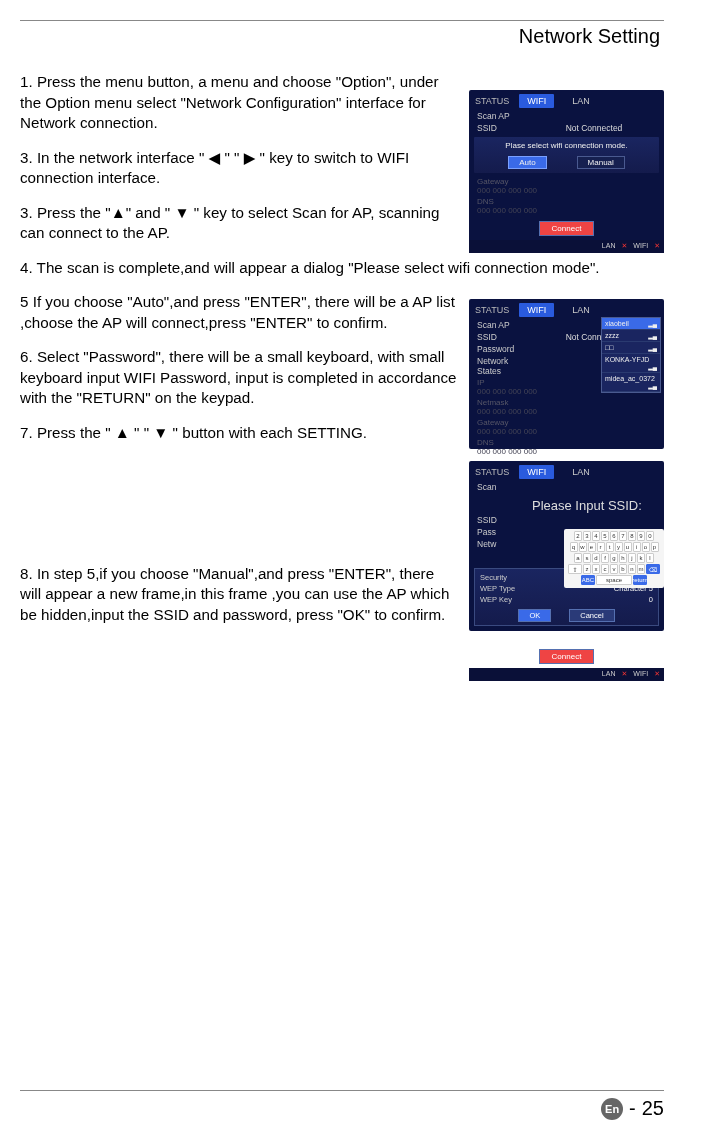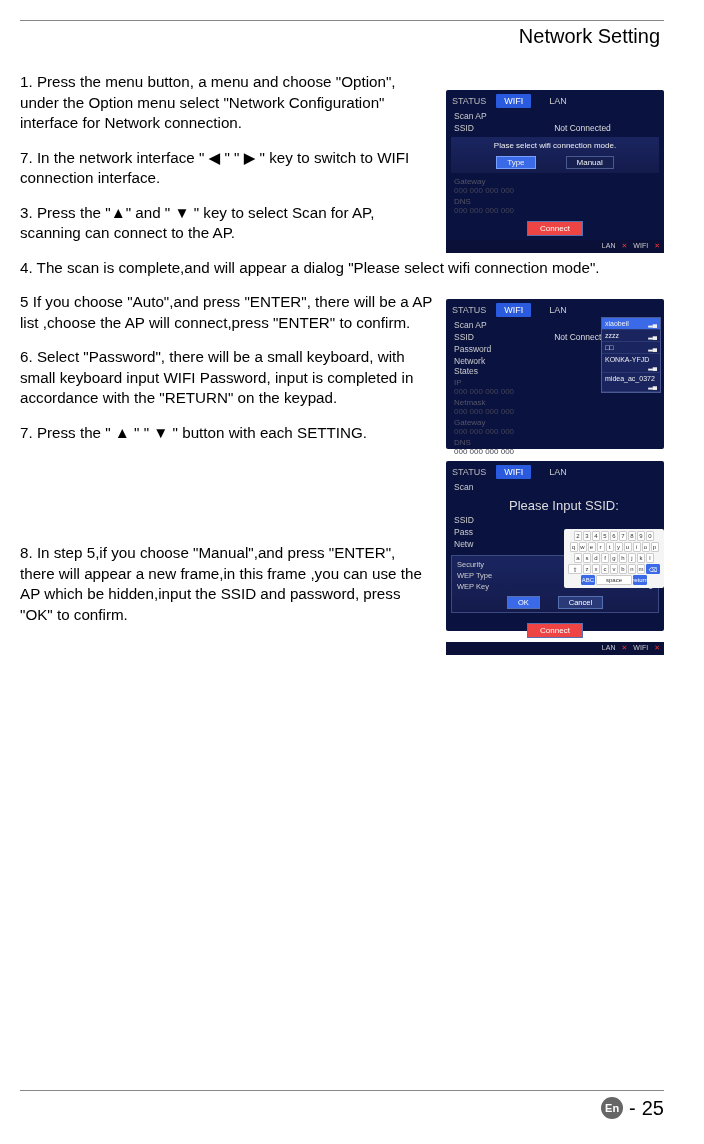--- a/index.html
+++ b/index.html
@@ -27,21 +27,21 @@
     gap: 12px;
     align-items: flex-end;
   }
   .text-col {
     flex: 1;
     font-size: 15.2px;
     line-height: 1.35;
   }
   .text-col p { margin-bottom: 14px; }
   .screenshot {
-    width: 218px;
+    width: 195px;
     flex-shrink: 0;
     background: #0a1240;
     border-radius: 2px;
     font-size: 9px;
     color: #aab;
     position: relative;
     margin-bottom: 8px;
   }
   .screenshot .topbar {
     display: flex;
@@ -138,21 +138,21 @@
     padding: 2px 3px;
     color: #eee;
     border-bottom: 1px solid #2a3a70;
     white-space: nowrap;
     overflow: hidden;
   }
   .ap-list .ap-item.hl { background: #3a6ae8; }
   .sig { float: right; font-size: 6px; }
   .modal {
     background: linear-gradient(#1a2560,#141b4c);
-    margin: 5px 5px;
+    margin: 18px 5px;
     padding: 3px 5px;
     border: 1px solid #3a4a80;
     font-size: 7.5px;
   }
   .modal .mrow { display: flex; justify-content: space-between; padding: 1px 0; color: #ccc; }
   .modal .mrow .mv { color: #eee; }
   .modal .mbtns { display:flex; gap:18px; justify-content:center; margin-top:4px; }
   .modal .mbtn { padding:1px 10px; border:1px solid #5570b0; background:#2a3a78; color:#fff; font-size:7.5px; }
   .modal .mbtn.hl { background:#3a6ae8; }
   .keyboard {
@@ -174,21 +174,21 @@
   .footer {
     position: absolute;
     left: 20px;
     right: 40px;
     bottom: 24px;
   }
   .footer-line { border-top: 1px solid #888; margin-bottom: 6px; }
   .footer-row {
     display: flex;
     justify-content: flex-end;
-    align-items: flex-start;
+    align-items: center;
     gap: 6px;
     font-size: 20px;
   }
   .en-badge {
     background: #666;
     color: #fff;
     border-radius: 50%;
     width: 22px;
     height: 22px;
     display: inline-flex;
@@ -201,40 +201,40 @@
 </style>
 </head>
 <body>
 
 <div class="header-line"></div>
 <div class="page-title">Network Setting</div>
 
 <div class="content-row">
   <div class="text-col">
     <p>1. Press the menu button, a menu and choose "Option", under the Option menu select "Network Configuration" interface for Network connection.</p>
-    <p>7. In the network interface " ◀ " " ▶ " key to switch to WIFI connection interface.</p>
+    <p>3. In the network interface " ◀ " " ▶ " key to switch to WIFI connection interface.</p>
     <p>3. Press the "▲" and " ▼ " key to select Scan for AP, scanning can connect to the AP.</p>
   </div>
   <div class="screenshot" style="height:160px;">
     <div class="topbar">
       <span>STATUS</span>
       <span class="tab active">WIFI</span>
       <span class="tab">LAN</span>
     </div>
     <div class="ssid-row">
         <span class="label">Scan AP</span>
       </div>
     <div class="ssid-row">
         <span class="label">SSID</span>
         <span class="val">Not Connected</span>
       </div>
     <div class="strip">
       <div>Plase select wifi connection mode.</div>
       <div class="btnrow">
-        <span class="sbtn hl">Type</span>
+        <span class="sbtn hl">Auto</span>
         <span class="sbtn">Manual</span>
       </div>
     </div>
     <div class="darker">
         <span>Gateway</span>
         <span class="info-right">000 000 000 000</span>
       </div>
     <div class="darker">
         <span>DNS</span>
         <span class="info-right">000 000 000 000</span>

